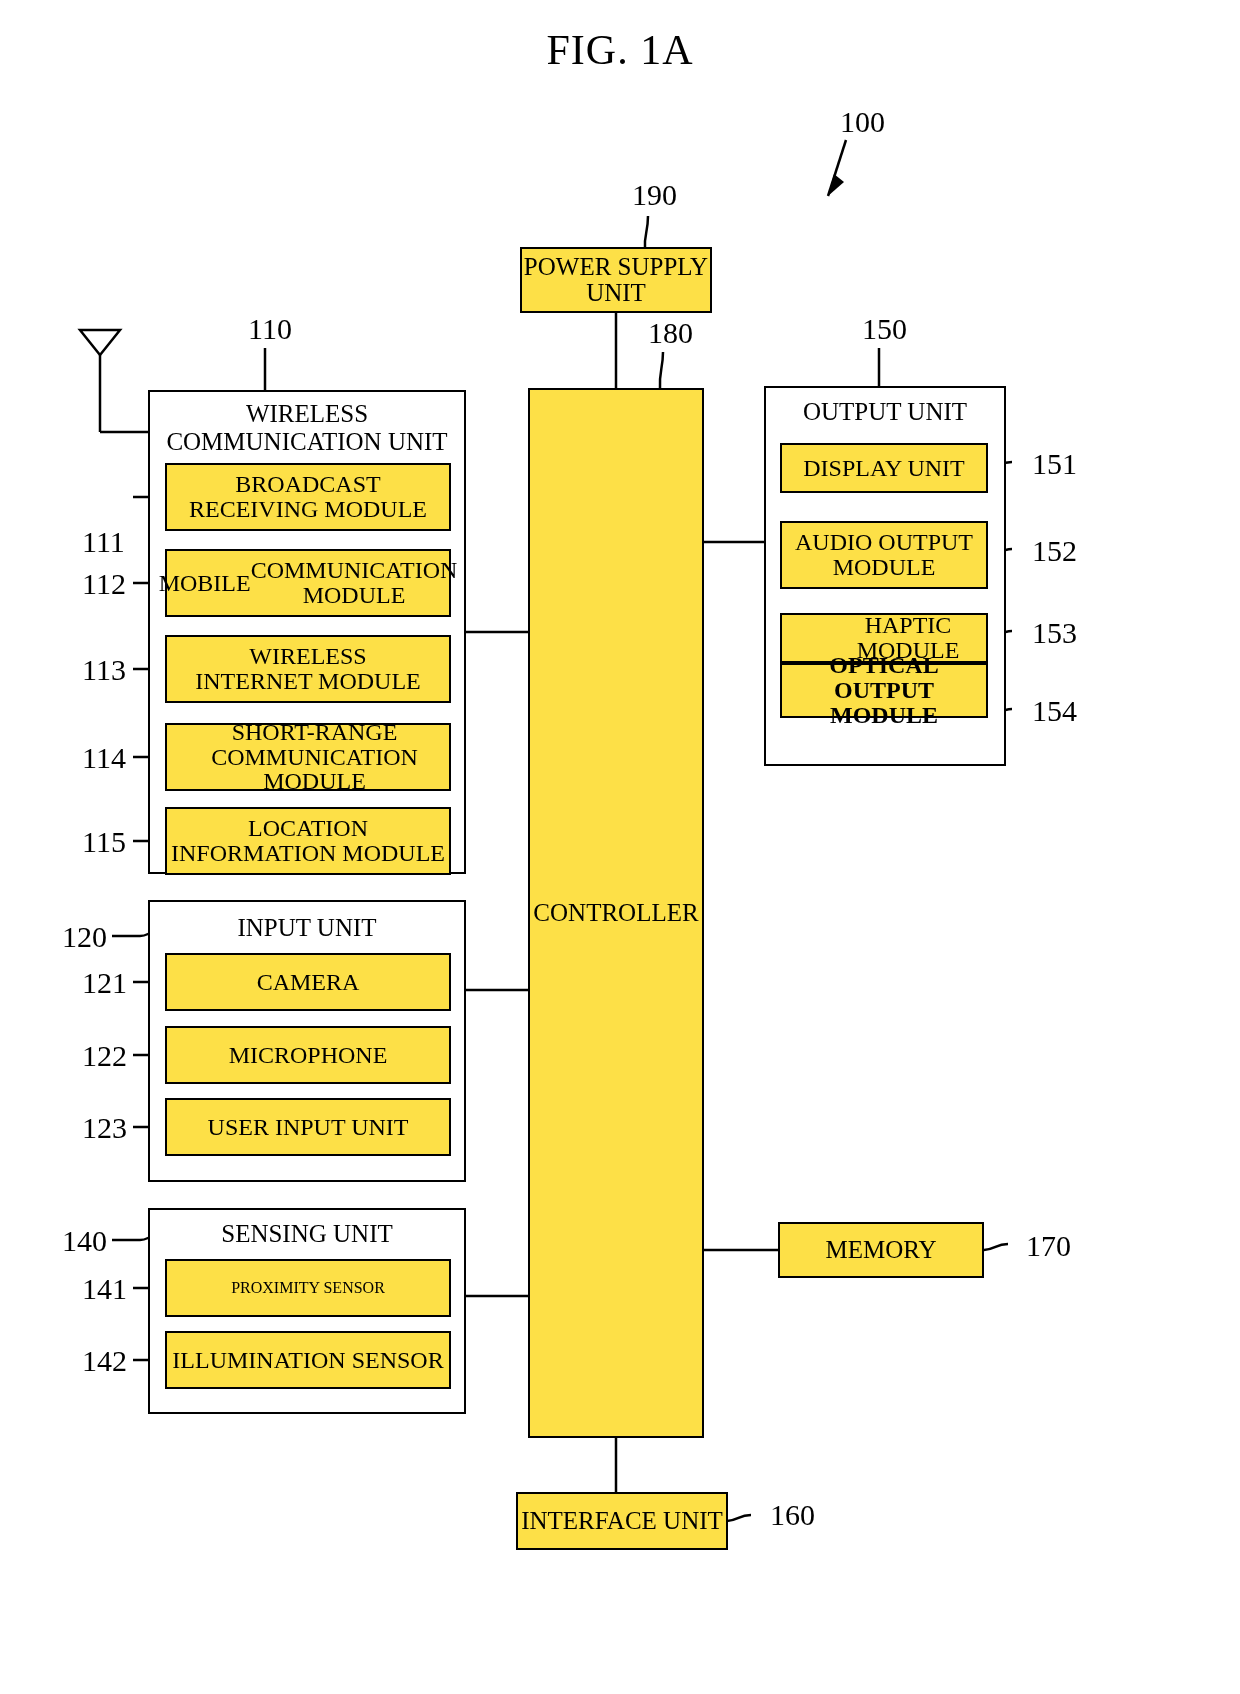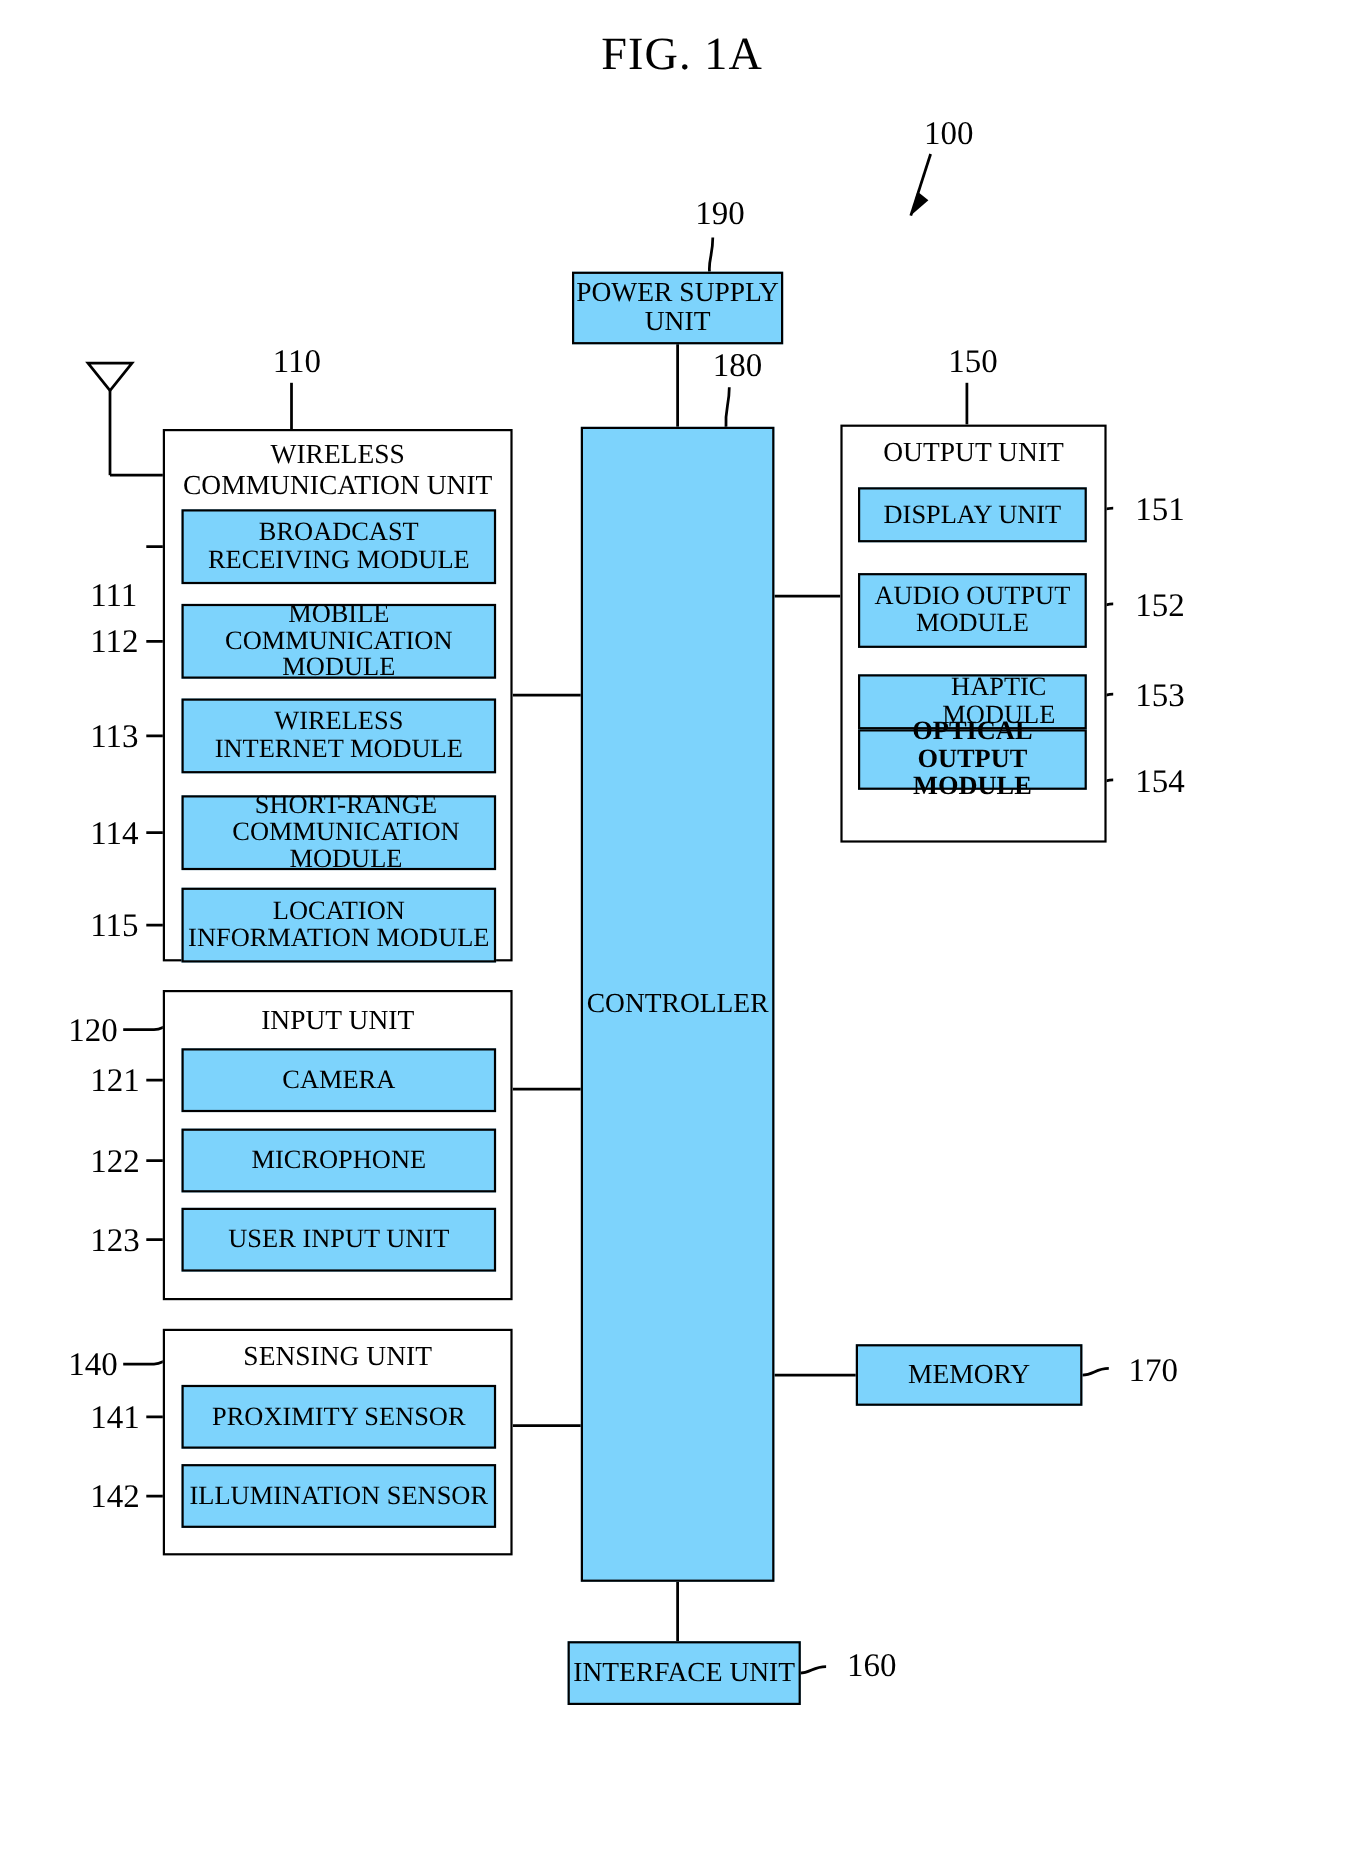--- a/index.html
+++ b/index.html
@@ -1,21 +1,21 @@
 <!DOCTYPE html>
 <html><head>
 <meta charset="utf-8">
 <style>
   html,body{margin:0;padding:0;background:#ffffff;}
   body{width:1240px;height:1694px;position:relative;
        font-family:"Liberation Serif","DejaVu Serif",serif;color:#000;}
   .fig-title{position:absolute;left:0;top:26px;width:1240px;text-align:center;
              font-size:42px;letter-spacing:1px;}
   
-  .box{position:absolute;border:2px solid #000;background:#7dd3fc;box-sizing:border-box;
+  .box{position:absolute;border:2px solid #000;background:#fde047;box-sizing:border-box;
        display:flex;align-items:center;justify-content:center;text-align:center;
        line-height:1.04;}
   .inner{border:2px solid #000;}
   .group{border:2px solid #000;position:absolute;background:#fff;box-sizing:border-box;}
   .grouphdr{position:absolute;width:100%;text-align:center;font-size:25px;}
   .refnum{position:absolute;font-size:30px;white-space:nowrap;}
   svg.overlay{position:absolute;left:0;top:0;width:1240px;height:1694px;
               pointer-events:none;}
 </style>
 </head>
@@ -99,21 +99,21 @@
     <div>COMMUNICATION UNIT</div>
   </div>
 </div>
 
 <div class="box inner" style="left:165px;top:463px;width:286px;height:68px;flex-direction:column;font-size:24px;">
   <span>BROADCAST</span>
   <span>RECEIVING MODULE</span>
 </div>
 <div class="refnum" style="left:82px;top:481px;margin-top:44px;">111</div>
 
-<div class="box inner" style="left:165px;top:549px;width:286px;height:68px;flex-direction:column;font-size:24px;">
+<div class="box inner" style="left:165px;top:549px;width:286px;height:68px;flex-direction:row;font-size:24px;">
   <span>MOBILE</span>
   <span>COMMUNICATION MODULE</span>
 </div>
 <div class="refnum" style="left:82px;top:567px;">112</div>
 
 <div class="box inner" style="left:165px;top:635px;width:286px;height:68px;flex-direction:column;font-size:24px;">
   <span>WIRELESS</span>
   <span>INTERNET MODULE</span>
 </div>
 <div class="refnum" style="left:82px;top:653px;">113</div>
@@ -152,21 +152,21 @@
 </div>
 <div class="refnum" style="left:82px;top:1111px;">123</div>
 
 <div class="group" style="left:148px;top:1208px;width:318px;height:206px;">
   <div class="grouphdr" style="top:10px;">
     <div>SENSING UNIT</div>
   </div>
 </div>
 <div class="refnum" style="left:62px;top:1224px;">140</div>
 
-<div class="box inner" style="left:165px;top:1259px;width:286px;height:58px;font-size:24px;">
+<div class="box inner" style="left:165px;top:1259px;width:286px;height:58px;font-size:16px;">
   <span>PROXIMITY SENSOR</span>
 </div>
 <div class="refnum" style="left:82px;top:1272px;">141</div>
 
 <div class="box inner" style="left:165px;top:1331px;width:286px;height:58px;font-size:24px;">
   <span>ILLUMINATION SENSOR</span>
 </div>
 <div class="refnum" style="left:82px;top:1344px;">142</div>
 
 <div class="refnum" style="left:862px;top:312px;">150</div>

